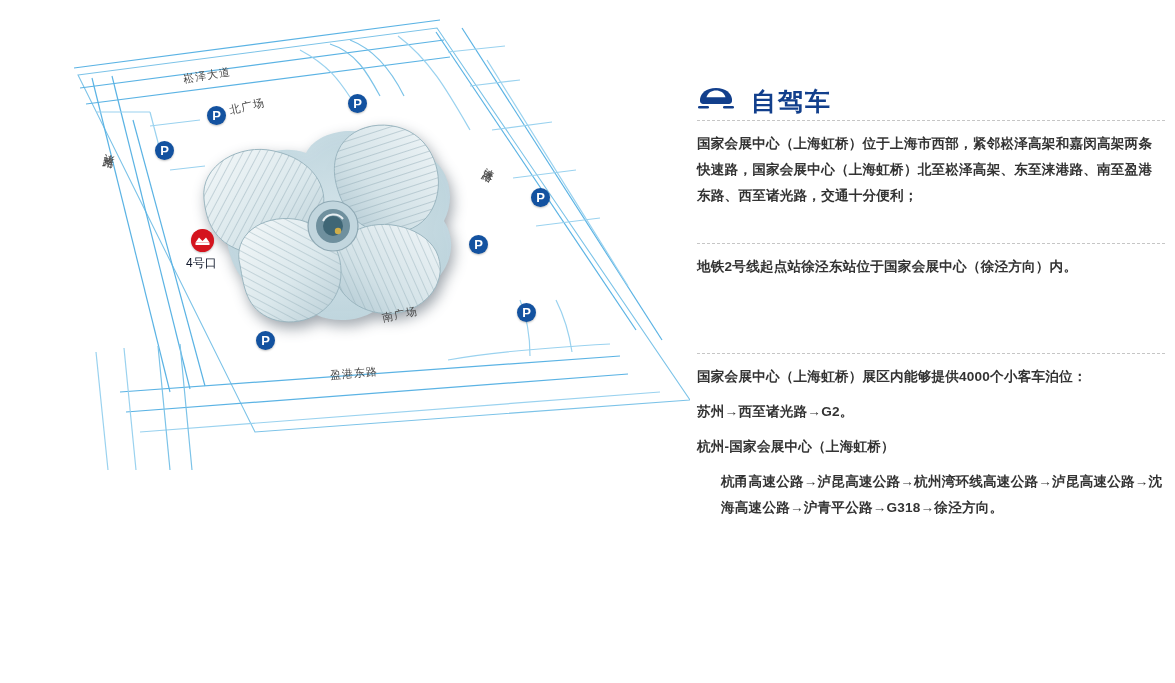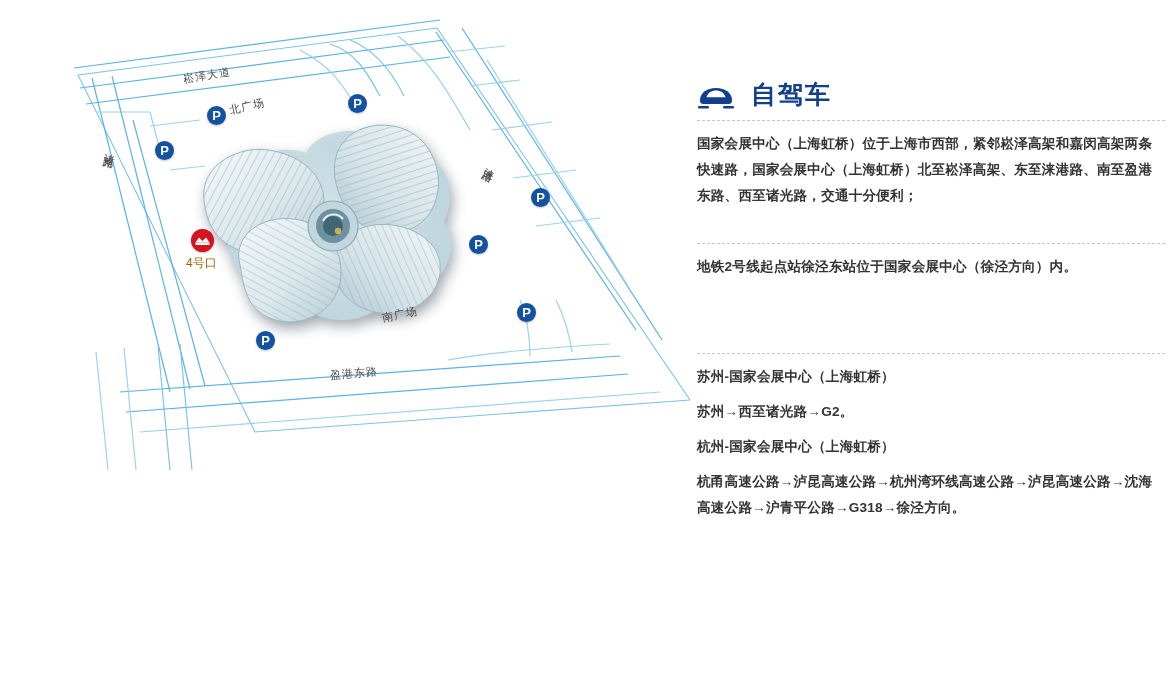--- a/index.html
+++ b/index.html
@@ -36,58 +36,58 @@
     box-shadow:0 1px 2px rgba(0,0,0,.25);
   }
   .metro-marker{
     position:absolute;
     width:23px;height:23px;border-radius:50%;
     background:#d4141e;
     box-shadow:0 1px 2px rgba(0,0,0,.25);
   }
   .metro-exit-label{
     position:absolute;
-    font-size:12px;color:#a16207;white-space:nowrap;
+    font-size:12px;color:#0f172a;white-space:nowrap;
   }
 
   
   .building{
     position:absolute;
     left:170px;top:95px;width:300px;height:240px;
     filter:drop-shadow(3px 6px 7px rgba(40,55,70,.45));
   }
 
   
   .info-panel{
     position:absolute;left:697px;top:0;width:468px;height:683px;
   }
   .section{margin-bottom:4px;}
   .sec-head{
-    display:flex;align-items:flex-start;
+    display:flex;align-items:flex-end;
     gap:16px;
     padding-bottom:6px;
   }
   .sec-icon{width:38px;height:32px;flex:0 0 38px;display:flex;align-items:center;justify-content:center;}
   .sec-title{
     font-size:25px;font-weight:bold;color:#123f8c;
     letter-spacing:2px;line-height:1;
   }
   .divider{
     border-top:1px dashed #c6c6c6;
     height:0;margin:0 0 10px 0;
   }
   .para{
     color:#333333;
     font-size:13.6px;
     line-height:26px;
     margin:0 0 9px 0;
     letter-spacing:.2px;
     font-weight:bold;
   }
-  .para.tight{margin-bottom:0;}
+  .para.tight{margin-bottom:0;margin-left:24px;}
   .sec-drive{position:absolute;top:82px;left:0;width:468px;}
   .sec-metro{position:absolute;top:243px;left:0;width:468px;}
   .sec-park{position:absolute;top:353px;left:0;width:468px;}
 </style>
 </head>
 <body>
 
 <div class="page">
 
   <div class="map-panel">
@@ -253,20 +253,20 @@
       <p class="para">国家会展中心（上海虹桥）位于上海市西部，紧邻崧泽高架和嘉闵高架两条快速路，国家会展中心（上海虹桥）北至崧泽高架、东至涞港路、南至盈港东路、西至诸光路，交通十分便利；</p>
     </div>
 
     <div class="section sec-metro">
       <div class="divider"></div>
       <p class="para">地铁2号线起点站徐泾东站位于国家会展中心（徐泾方向）内。</p>
     </div>
 
     <div class="section sec-park">
       <div class="divider"></div>
-      <p class="para">苏州-国家会展中心（上海虹桥）</p>
+      <p class="para">国家会展中心（上海虹桥）展区内能够提供4000个小客车泊位：</p>
       <p class="para">苏州→西至诸光路→G2。</p>
       <p class="para">杭州-国家会展中心（上海虹桥）</p>
       <p class="para tight">杭甬高速公路→泸昆高速公路→杭州湾环线高速公路→泸昆高速公路→沈海高速公路→沪青平公路→G318→徐泾方向。</p>
     </div>
 
   </div>
 </div>
 
 </body></html>

